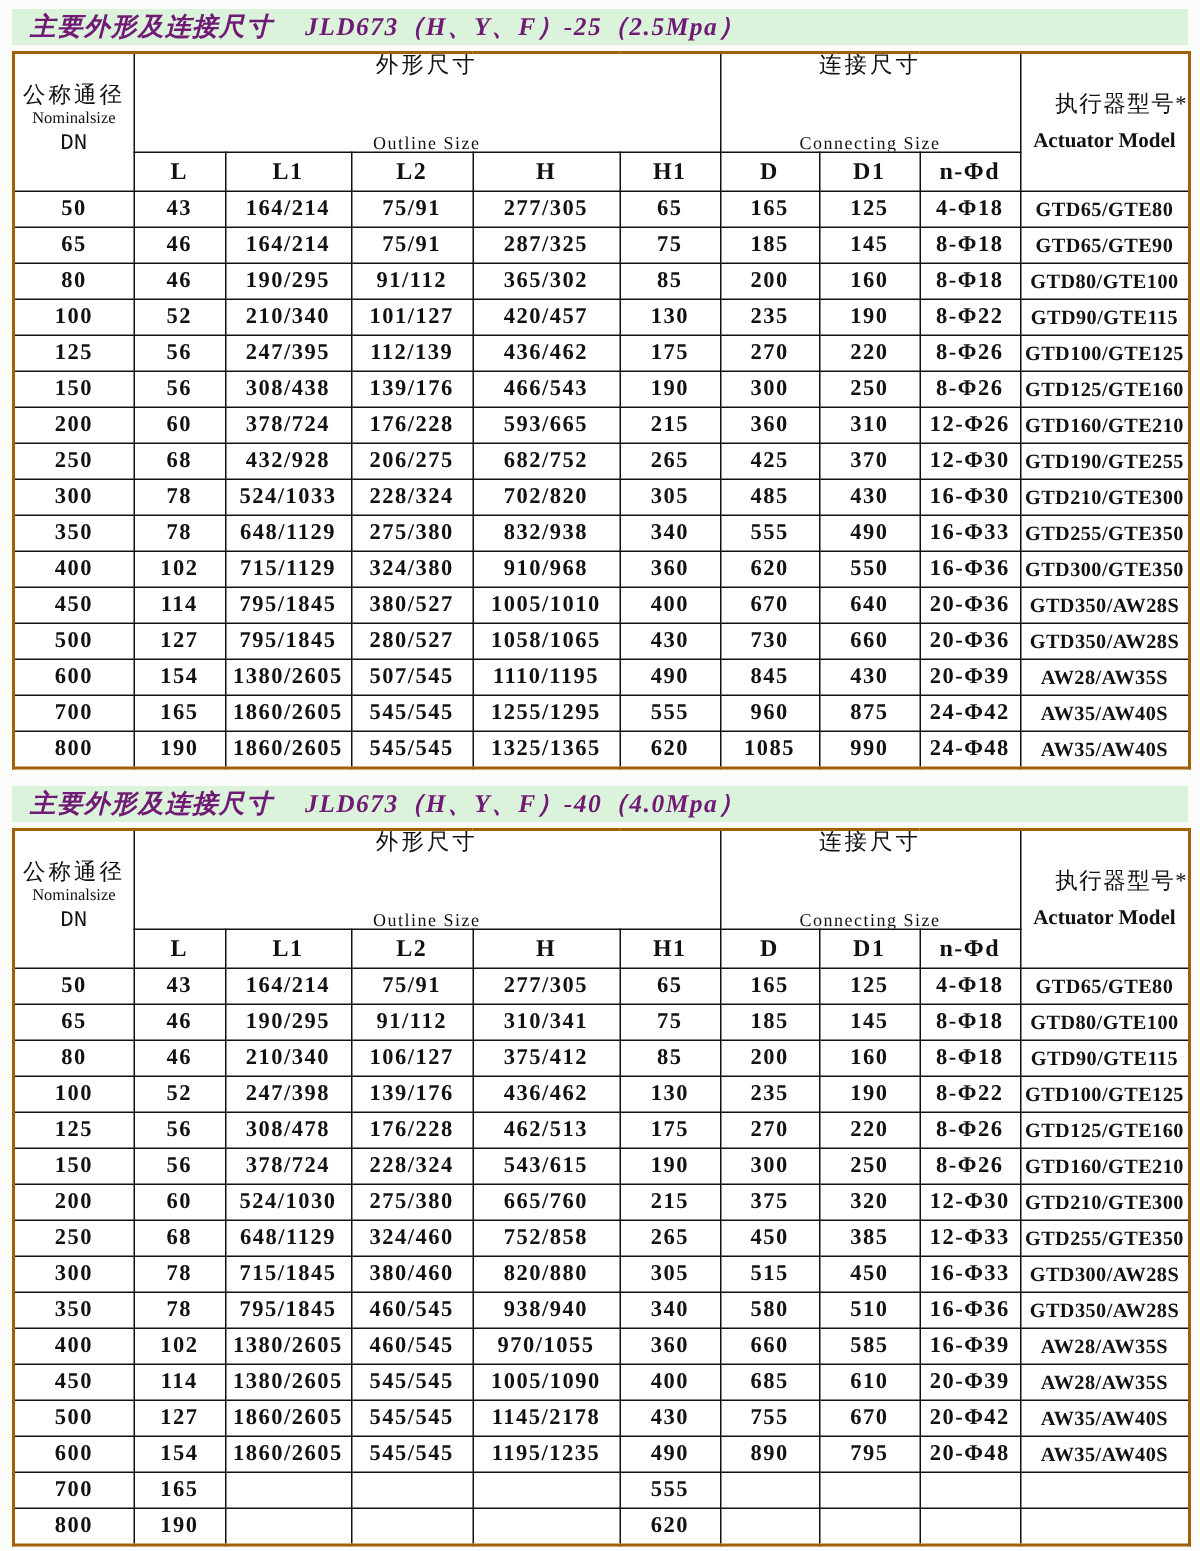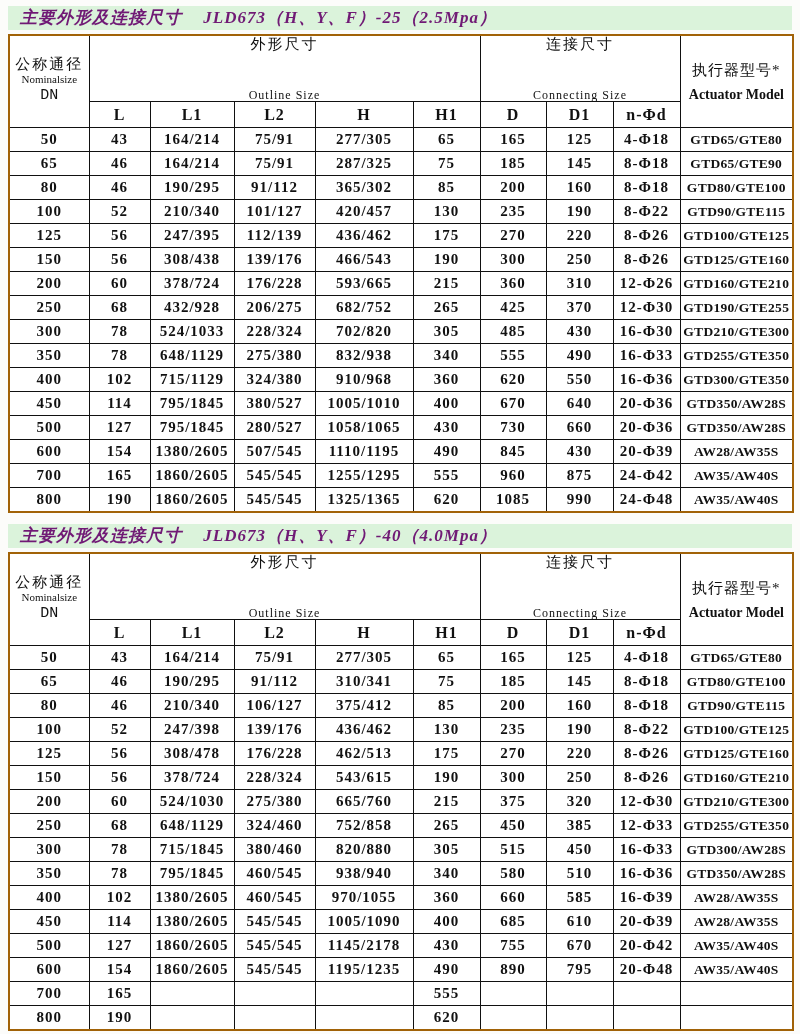--- a/index.html
+++ b/index.html
@@ -49,21 +49,21 @@
   col.c-nd { width: 67px; }  col.c-act { width: 113px; }
 
   .hdr-grp { height: 30px; font-weight: normal; }
   .hdr-grp .cn { display: block; font-size: 15px; line-height: 16px; letter-spacing: 2px; }
   .hdr-grp .en { display: block; font-size: 12px; line-height: 12px; letter-spacing: 1px; margin-top: 37px; }
   .hdr-dn { font-weight: normal; }
   .hdr-dn .cn { display: block; font-size: 15px; line-height: 17px; letter-spacing: 2px; }
   .hdr-dn .en { display: block; font-size: 11px; line-height: 12px; }
   .hdr-dn .dn { display: block; font-size: 15px; line-height: 22px; font-family: Liberation Mono, monospace; }
   .hdr-act { font-weight: normal; }
-  .hdr-act .cn { display: block; font-size: 15px; line-height: 26px; letter-spacing: 1px; }
+  .hdr-act .cn { display: block; font-size: 15px; line-height: 26px; letter-spacing: 1px; text-align: right; }
   .hdr-act .en { display: block; font-size: 14px; line-height: 24px; font-weight: bold; text-align: center; }
   .hdr-sub th { height: 26px; font-size: 16px; font-weight: bold; letter-spacing: 1px; }
 
   .spec tbody td {
     height: 23px;
     font-size: 15px;
     font-weight: bold;
     letter-spacing: 1px;
     line-height: 23px;
     white-space: nowrap;

